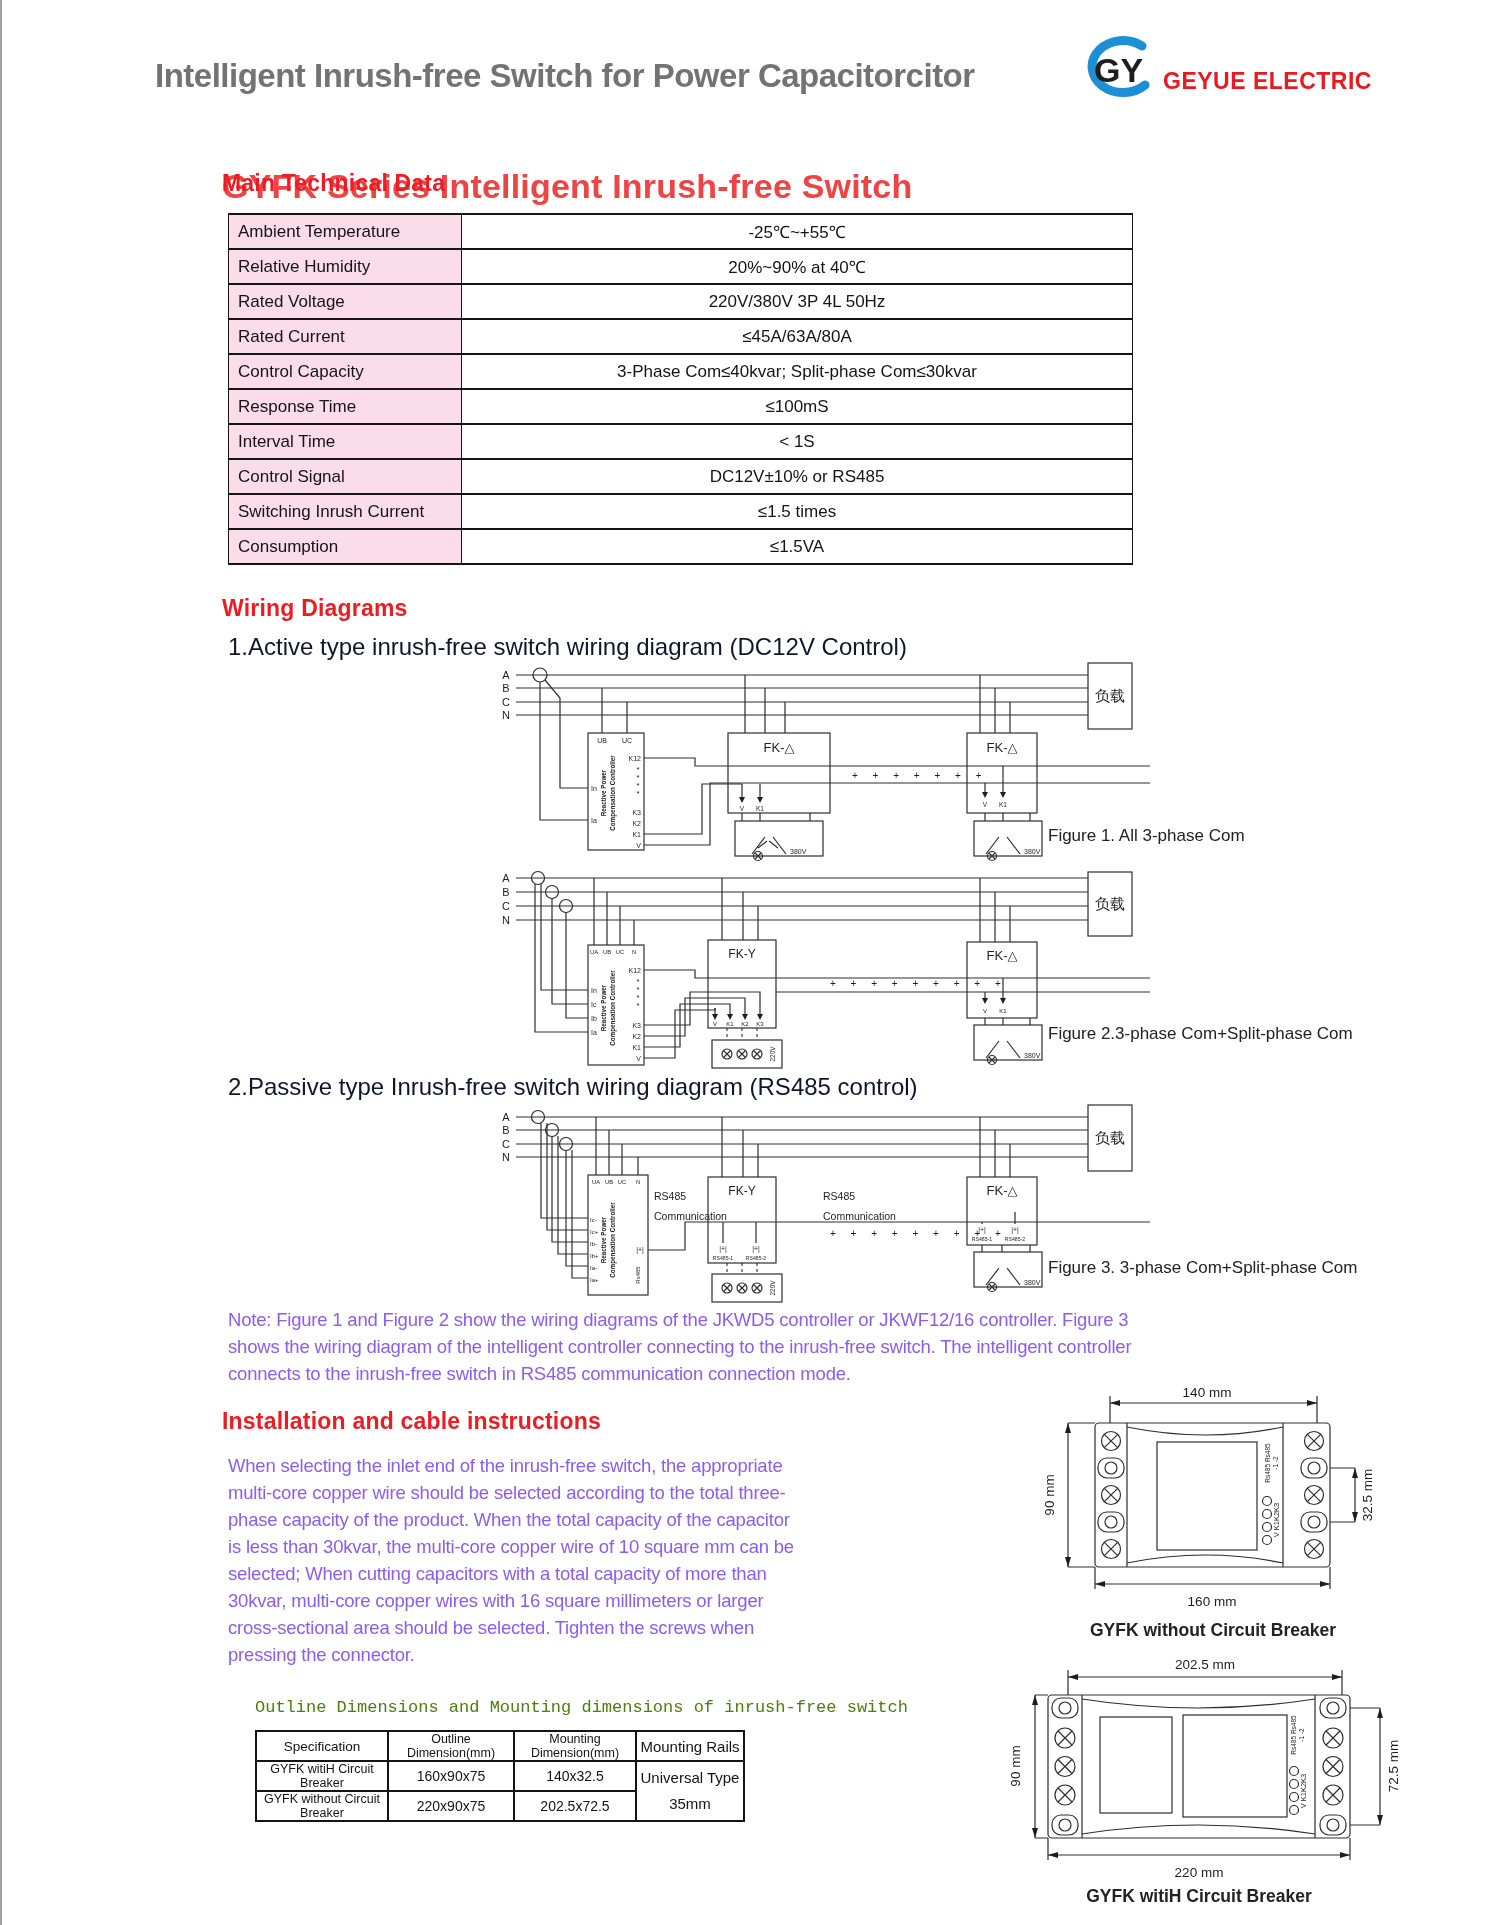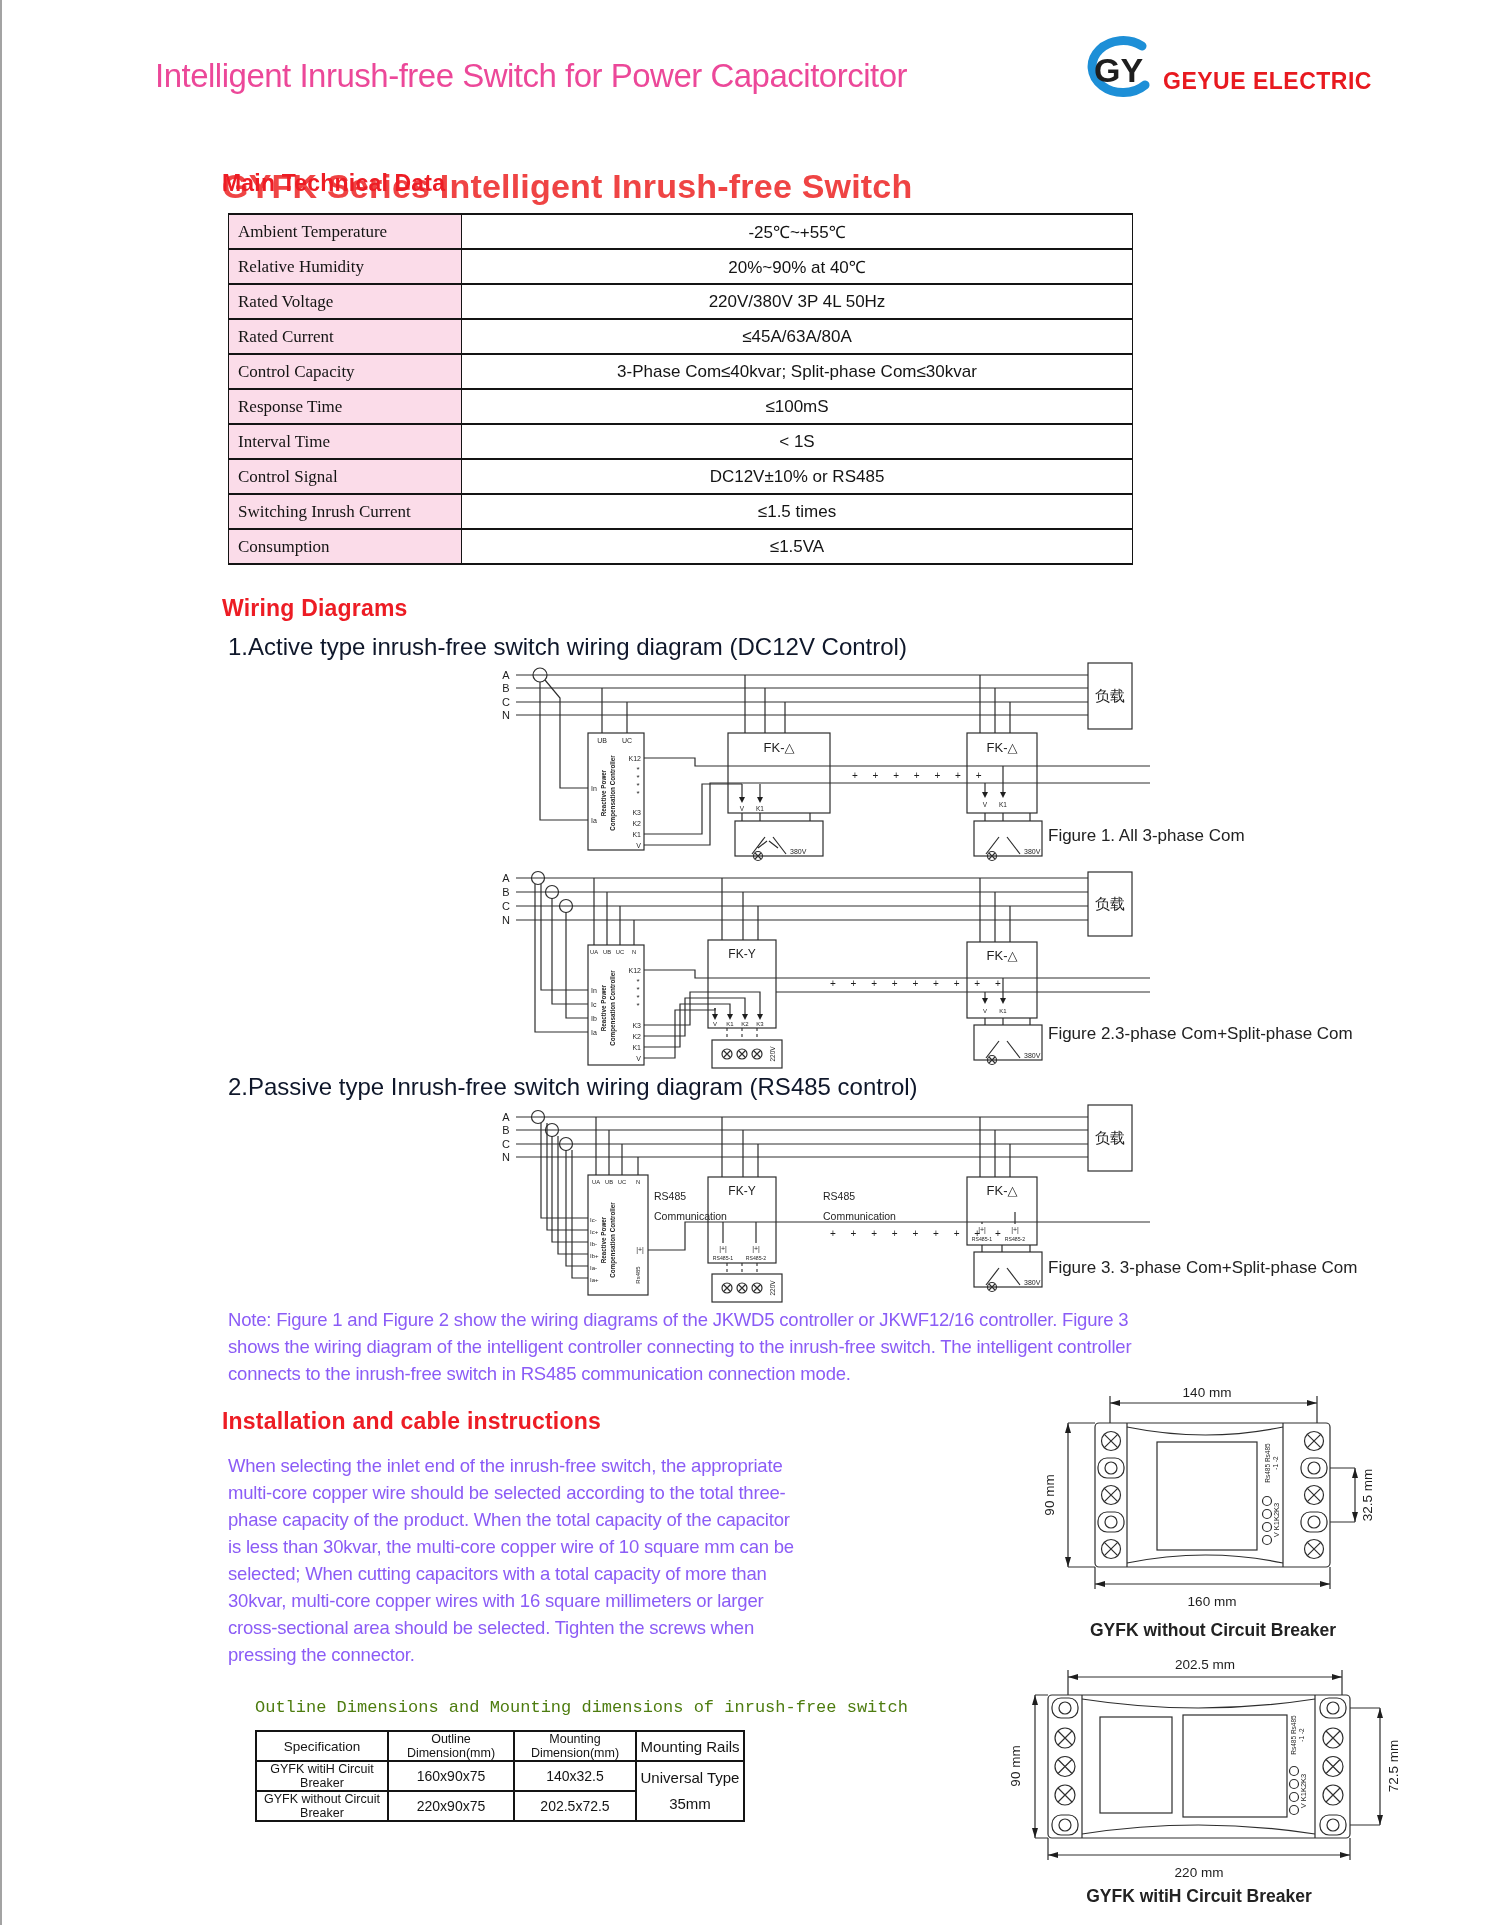--- a/index.html
+++ b/index.html
@@ -1,32 +1,32 @@
 <!DOCTYPE html>
 <html><head>
 <meta charset="utf-8">
 <style>
   html,body{margin:0;padding:0;background:#fff;}
   .page{position:relative;width:1500px;height:1925px;background:#ffffff;
         font-family:"Liberation Sans",sans-serif;overflow:hidden;}
   .abs{position:absolute;}
   .edge{left:0;top:0;width:2px;height:1925px;background:#a3a3a3;}
-  .gray-title{left:155px;top:57px;font-size:33px;font-weight:normal;color:#ec4899;letter-spacing:-0.5px;}
+  .gray-title{left:155px;top:57px;font-size:33px;font-weight:bold;color:#737373;letter-spacing:-0.5px;}
   .subtitle{left:222px;top:124px;font-size:34px;font-weight:bold;color:#ef4444;letter-spacing:0.2px;margin-top:43px;}
   .red-h{font-size:23px;font-weight:bold;color:#ed1c24;letter-spacing:0.2px;}
   .logo-text{left:1163px;top:68px;font-size:23px;font-weight:bold;color:#e8191f;letter-spacing:0.5px;}
   .item-h{font-size:24px;color:#0f172a;}
   .body-text{font-size:18.5px;color:#8b5cf6;line-height:27px;letter-spacing:-0.2px;}
   .cap{font-size:17px;color:#222;}
   .dcap{font-size:17.5px;font-weight:bold;color:#222;text-align:center;width:280px;}
 
   table.tech{border-collapse:collapse;table-layout:fixed;width:905px;}
   table.tech td{border:1.5px solid #141414;border-top:2.6px solid #141414;border-bottom:2.6px solid #141414;
       font-size:17px;color:#141414;height:31px;}
-  table.tech td.lbl{background:#fbdce9;width:222px;padding-left:9px;font-family:Liberation Serif, serif;}
+  table.tech td.lbl{background:#fbdce9;width:222px;padding-left:9px;}
   table.tech td.val{text-align:center;}
 
   table.mt{border-collapse:collapse;table-layout:fixed;width:488px;}
   table.mt th,table.mt td{border:2px solid #141414;text-align:center;color:#141414;height:25px;padding:0;}
   table.mt th{font-weight:normal;}
   .mt-spec-h{font-size:13.5px;} .mt-dim-h{font-size:12.5px;} .mt-rail-h{font-size:15px;}
   .mt-spec{font-size:12.5px;} .mt-val{font-size:14px;} .mt-rail{font-size:15px;line-height:26px;}
   .mt-title{font-size:17px;color:#4d7c0f;font-family:Liberation Mono, monospace;}
 
   svg text{font-family:"Liberation Sans",sans-serif;fill:#1e1e1e;}

